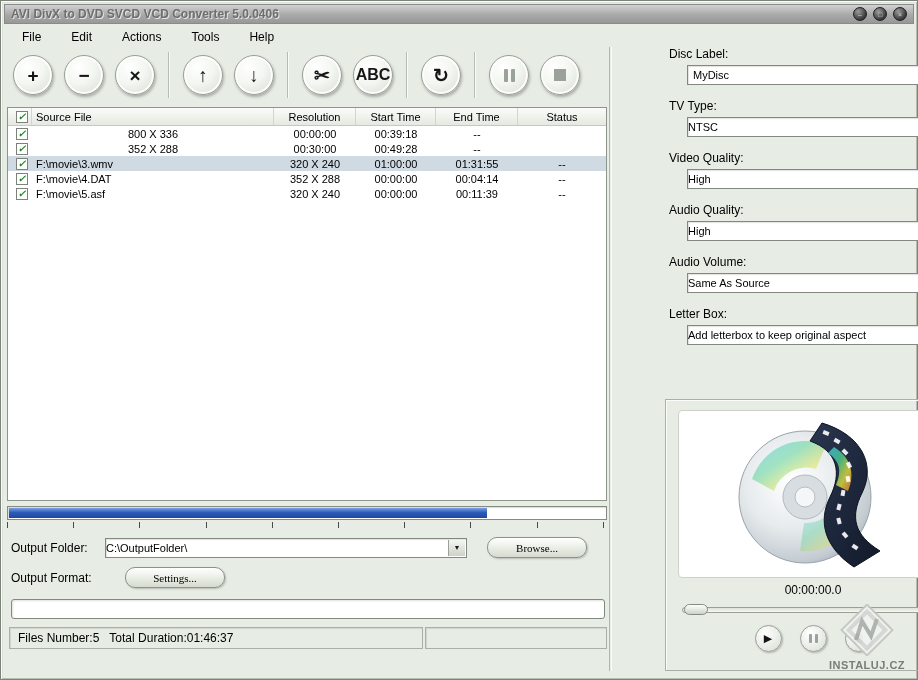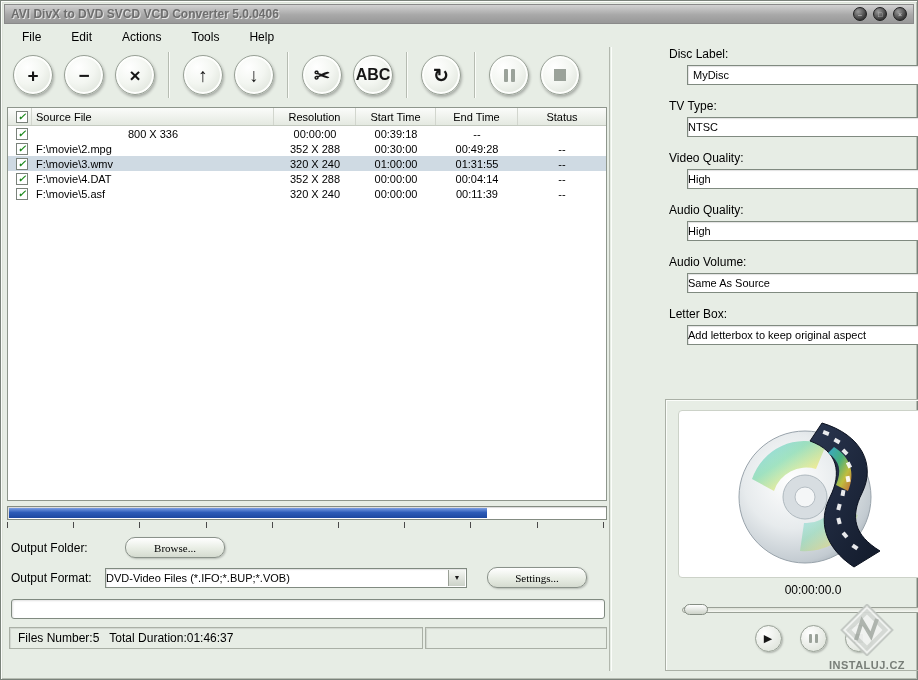--- a/index.html
+++ b/index.html
@@ -287,21 +287,20 @@
         <span class="cell c">00:00:00</span>
         <span class="cell c">00:39:18</span>
         <span class="cell c">--</span>
       </div>
       <div class="trow">
         <span class="cell">
             <span class="checkbox">
               <i class="ck">✓</i>
             </span>
           </span>
-        <span class="cell">F:\movie\2.mpg</span>
         <span class="cell c">352 X 288</span>
         <span class="cell c">00:30:00</span>
         <span class="cell c">00:49:28</span>
         <span class="cell c">--</span>
       </div>
       <div class="trow selected">
         <span class="cell">
             <span class="checkbox">
               <i class="ck">✓</i>
             </span>
@@ -340,29 +339,29 @@
 
     <div class="timeline">
       <div class="timeline-track">
         <div class="timeline-fill" style="width: 80%;"></div>
       </div>
       <div class="ruler"></div>
     </div>
 
     <div class="out-row">
       <span class="out-label">Output Folder:</span>
+      <div class="combo">
+        <span>C:\OutputFolder\</span>
+        <span class="arrow-btn">▼</span>
+      </div>
       <button class="xp-btn">Browse...</button>
     </div>
 
     <div class="out-row">
       <span class="out-label">Output Format:</span>
-      <div class="combo">
-        <span>DVD-Video Files (*.IFO;*.BUP;*.VOB)</span>
-        <span class="arrow-btn">▼</span>
-      </div>
       <button class="xp-btn">Settings...</button>
     </div>
 
     <div class="progress-empty"></div>
 
     <div class="statusbar">
       <div class="status-cell first">
         <span>Files Number:5</span>
         <span>Total Duration:01:46:37</span>
       </div>

